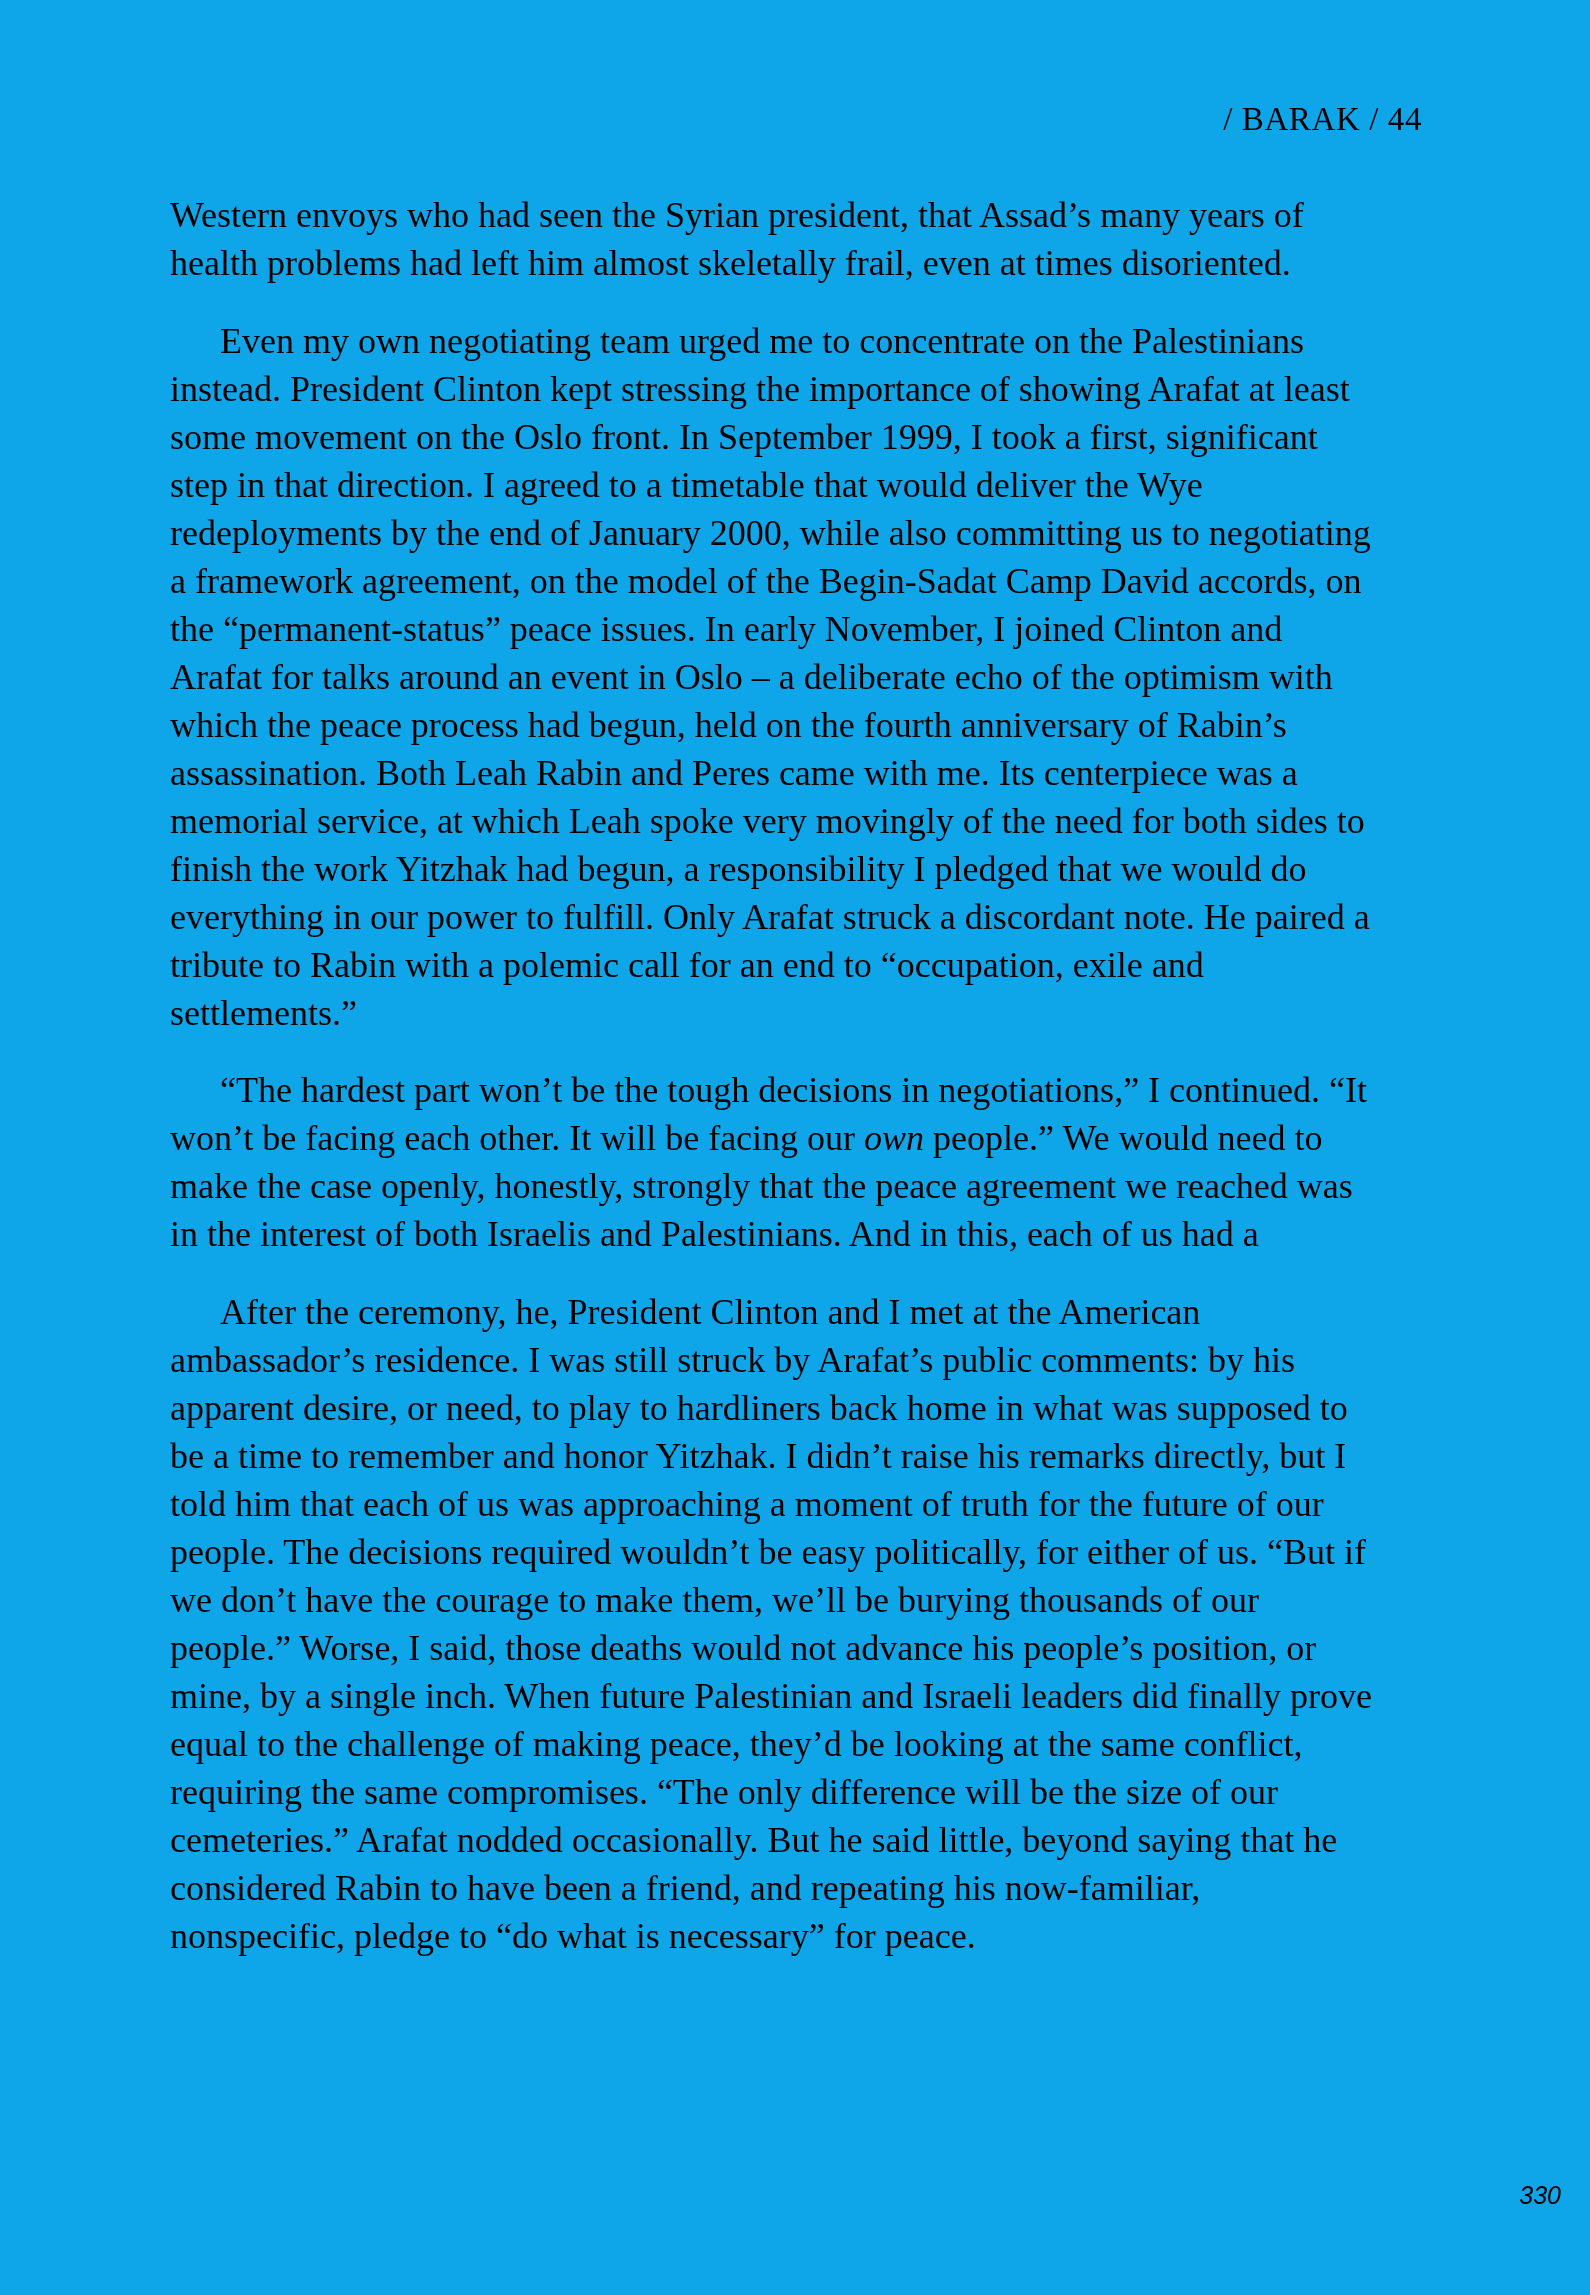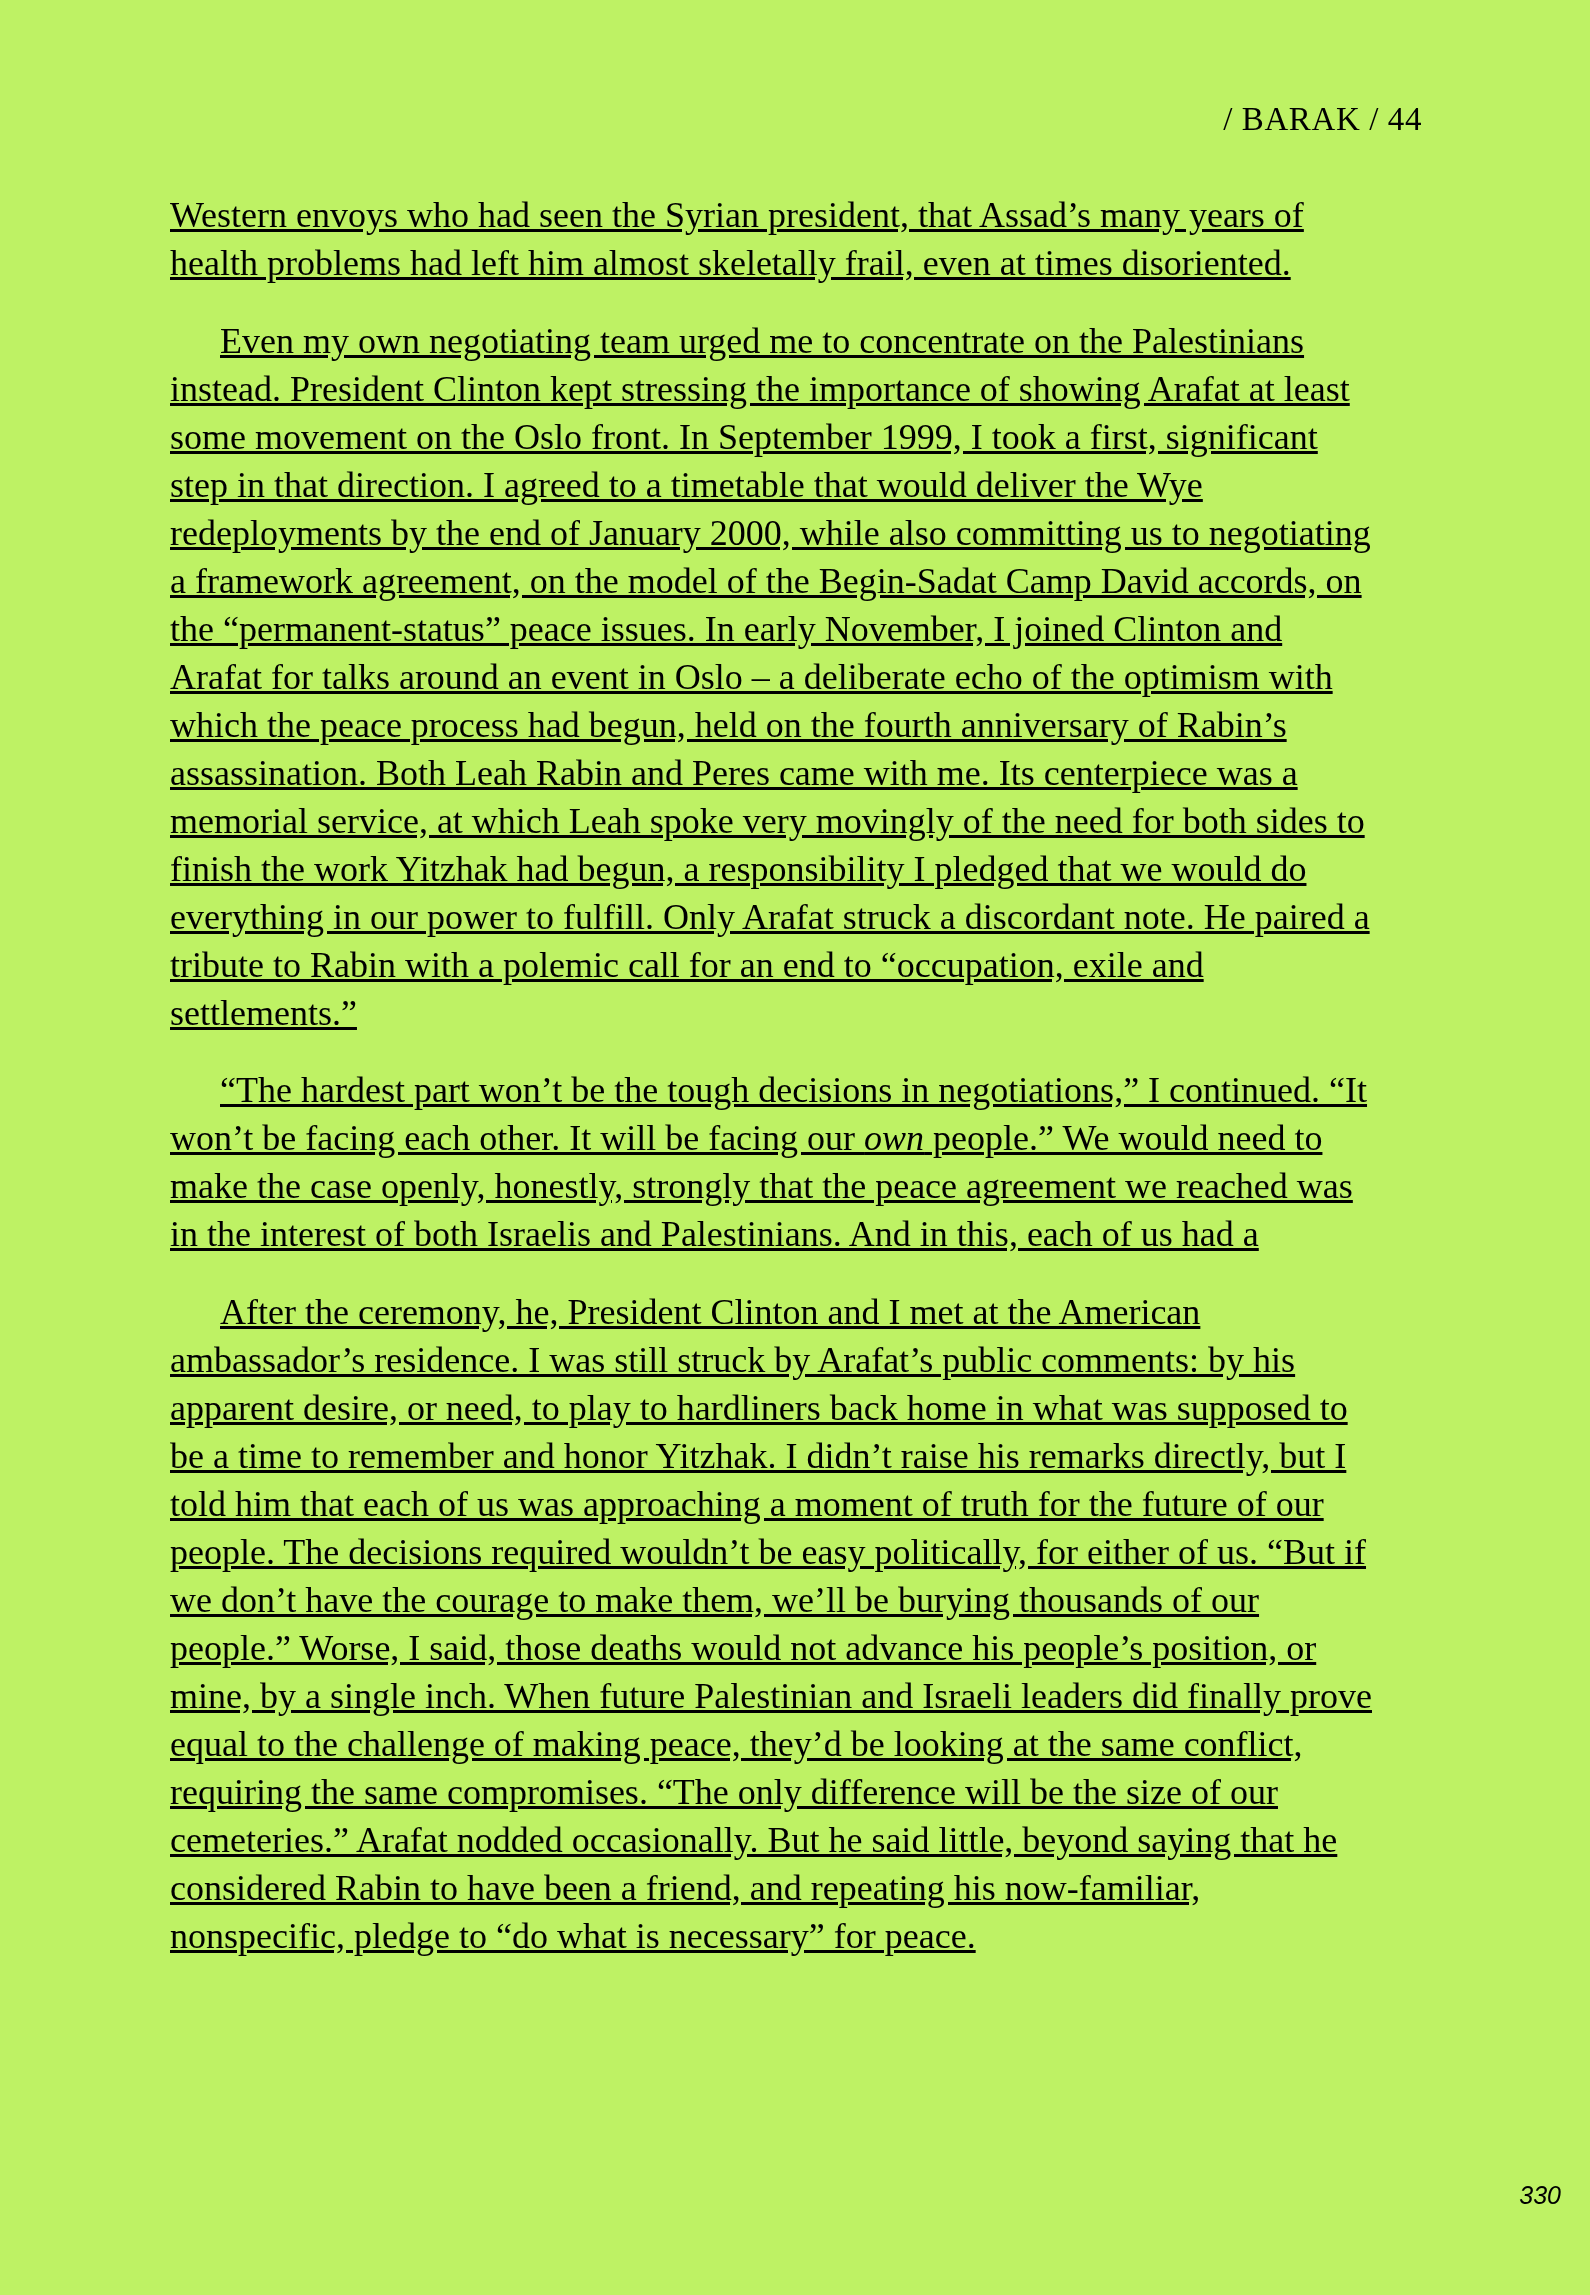--- a/index.html
+++ b/index.html
@@ -4,41 +4,40 @@
 <style>
   html, body {
     margin: 0;
     padding: 0;
     background: #ffffff;
   }
   .page {
     position: relative;
     width: 1591px;
     height: 2295px;
-    background: #bef264;
+    background: #0ea5e9;
     color: #000000;
     font-family: "Liberation Serif", serif;
     overflow: hidden;
   }
   .running-header {
     position: absolute;
     top: 101px;
     right: 169px;
     font-size: 33px;
     letter-spacing: 0.6px;
     white-space: nowrap;
   }
   .body-text {
     position: absolute;
     left: 170px;
     top: 191px;
     width: 1348px;
     font-size: 36px;
     line-height: 48px;
-    text-decoration: underline;
   }
   .para {
     margin: 0 0 29.5px 0;
     white-space: pre-line;
   }
   .para.indent {
     text-indent: 50px;
   }
   .page-number {
     position: absolute;

